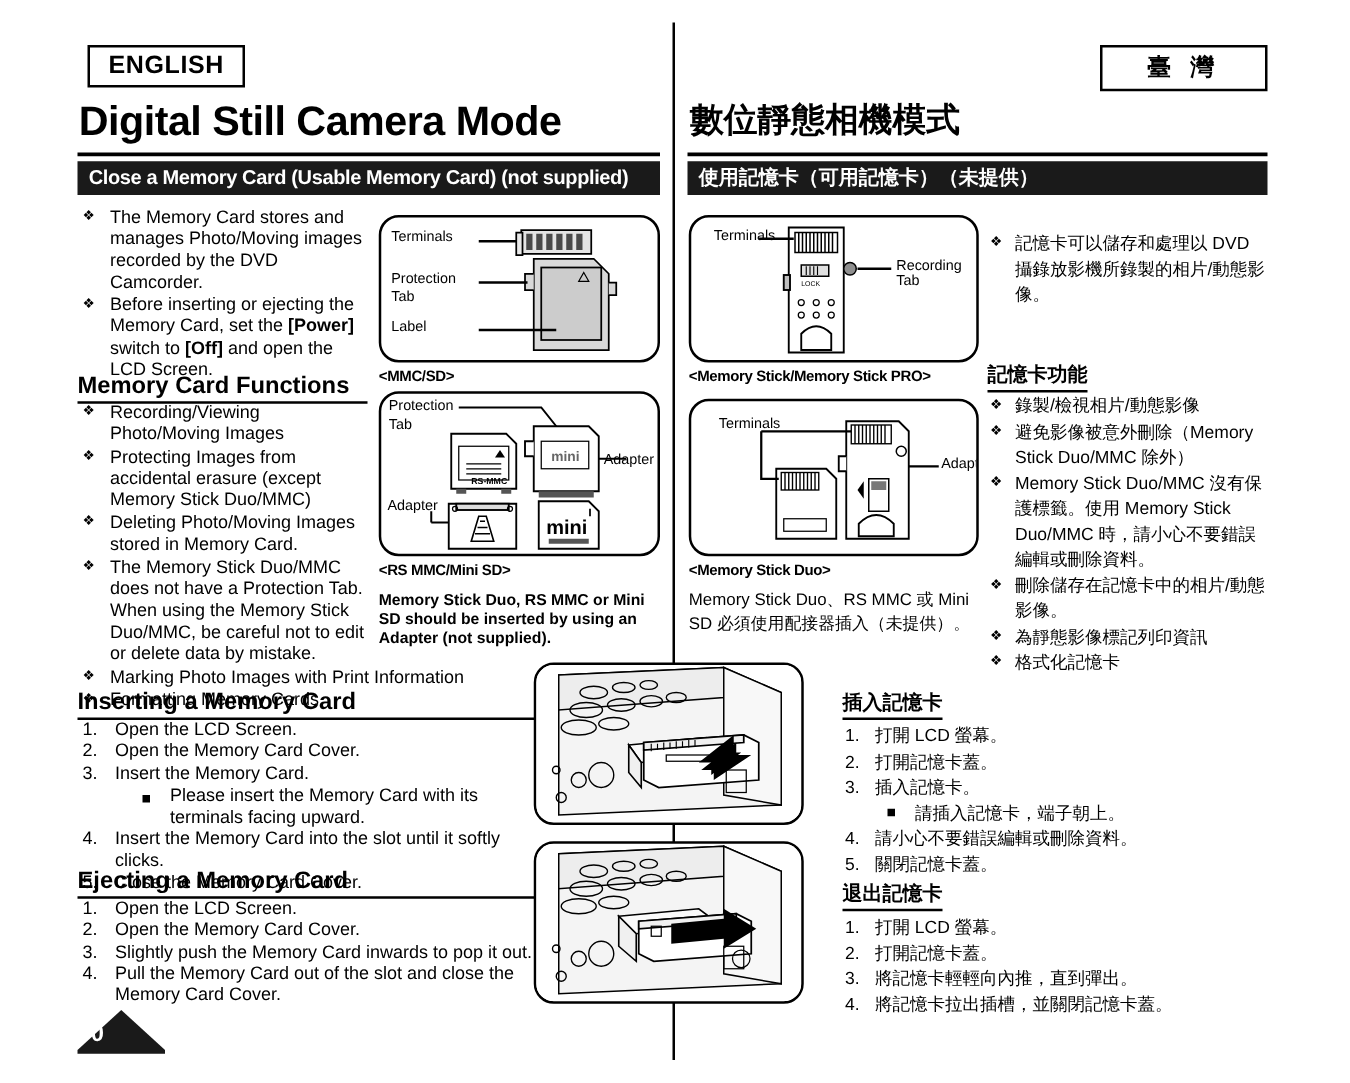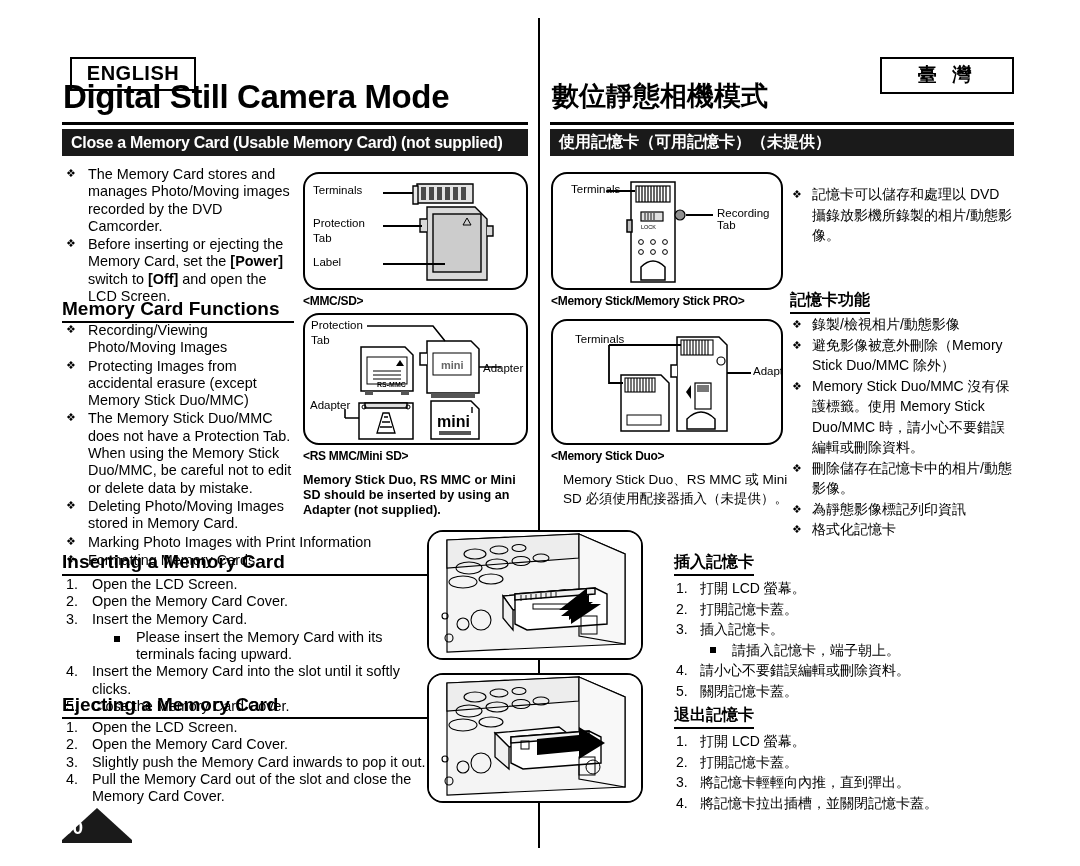--- a/index.html
+++ b/index.html
@@ -27,21 +27,20 @@
   
   .lang-badge {
     position: absolute;
     border: 2px solid #000;
     font-weight: bold;
     font-size: 20px;
     letter-spacing: .5px;
     text-align: center;
     padding: 3px 0 4px 0;
     background: #fff;
-    margin-top: 21px;
   }
   #lang-en { left: 70px; top: 36px; width: 126px; }
   #lang-tw { left: 880px; top: 36px; width: 134px; font-size: 19px; letter-spacing: 5px; }
 
   
   .chapter-title {
     position: absolute;
     font-weight: bold;
     line-height: 1;
   }
@@ -195,22 +194,22 @@
   </div>
 
   <div class="txt" style="left:62px; top:298px; width:232px;">
     <span class="subhead subhead-en">Memory Card Functions</span>
   </div>
 
   <div class="txt en-body" style="left:62px; top:322px; width:370px;">
     <ul class="bullet-list">
       <li style="width:232px;"><span>Recording/Viewing Photo/Moving Images</span></li>
       <li style="width:232px;"><span>Protecting Images from accidental erasure (except Memory Stick Duo/MMC)</span></li>
+      <li style="width:232px;"><span>Deleting Photo/Moving Images stored in Memory Card.</span></li>
       <li style="width:232px;"><span>The Memory Stick Duo/MMC does not have a Protection Tab. When using the Memory Stick Duo/MMC, be careful not to edit or delete data by mistake.</span></li>
-      <li style="width:232px;"><span>Deleting Photo/Moving Images stored in Memory Card.</span></li>
       <li style="width:368px;"><span>Marking Photo Images with Print Information</span></li>
       <li style="width:368px;"><span>Formatting Memory Cards</span></li>
     </ul>
   </div>
 
   <div class="txt" style="left:62px; top:551px; width:368px;">
     <span class="subhead subhead-en">Inserting a Memory Card</span>
   </div>
 
   <div class="txt en-body" style="left:62px; top:576px; width:372px;">
@@ -459,21 +458,21 @@
         <path d="M56 24 L56 62 L70 62"></path>
         <line x1="174" y1="52" x2="198" y2="52"></line>
       </g>
     </svg>
     <div style="position:absolute; left:22px; top:12px; font-size:11.5px;">Terminals</div>
     <div style="position:absolute; left:200px; top:44px; font-size:11.5px;">Adapter</div>
   </div>
   <div class="caption" style="position:absolute; left:551px; top:449px;">&lt;Memory Stick Duo&gt;</div>
 
   <div class="txt footnote" style="left:303px; top:473px; width:224px;">Memory Stick Duo, RS MMC or Mini SD should be inserted by using an Adapter (not supplied).</div>
-  <div class="txt footnote-tw" style="left:551px; top:470px; width:225px;margin-left:12px;">Memory Stick Duo、RS MMC 或 Mini SD 必須使用配接器插入（未提供）。</div>
+  <div class="txt footnote-tw" style="left:551px; top:470px; width:225px;">Memory Stick Duo、RS MMC 或 Mini SD 必須使用配接器插入（未提供）。</div>
 
   <div class="fig" style="left:427px; top:530px; width:216px; height:130px;">
     <svg width="212" height="126" viewBox="0 0 212 126">
       <rect x="0" y="0" width="212" height="126" fill="#fff"></rect>
       <g fill="#f2f2f2" stroke="#000" stroke-width="1.2">
 
         <path d="M18 8 L150 2 L196 22 L196 112 L18 120 Z" fill="#f4f4f4"></path>
 
         <path d="M18 8 L150 2 L150 26 L18 36 Z" fill="#ededed"></path>
 

